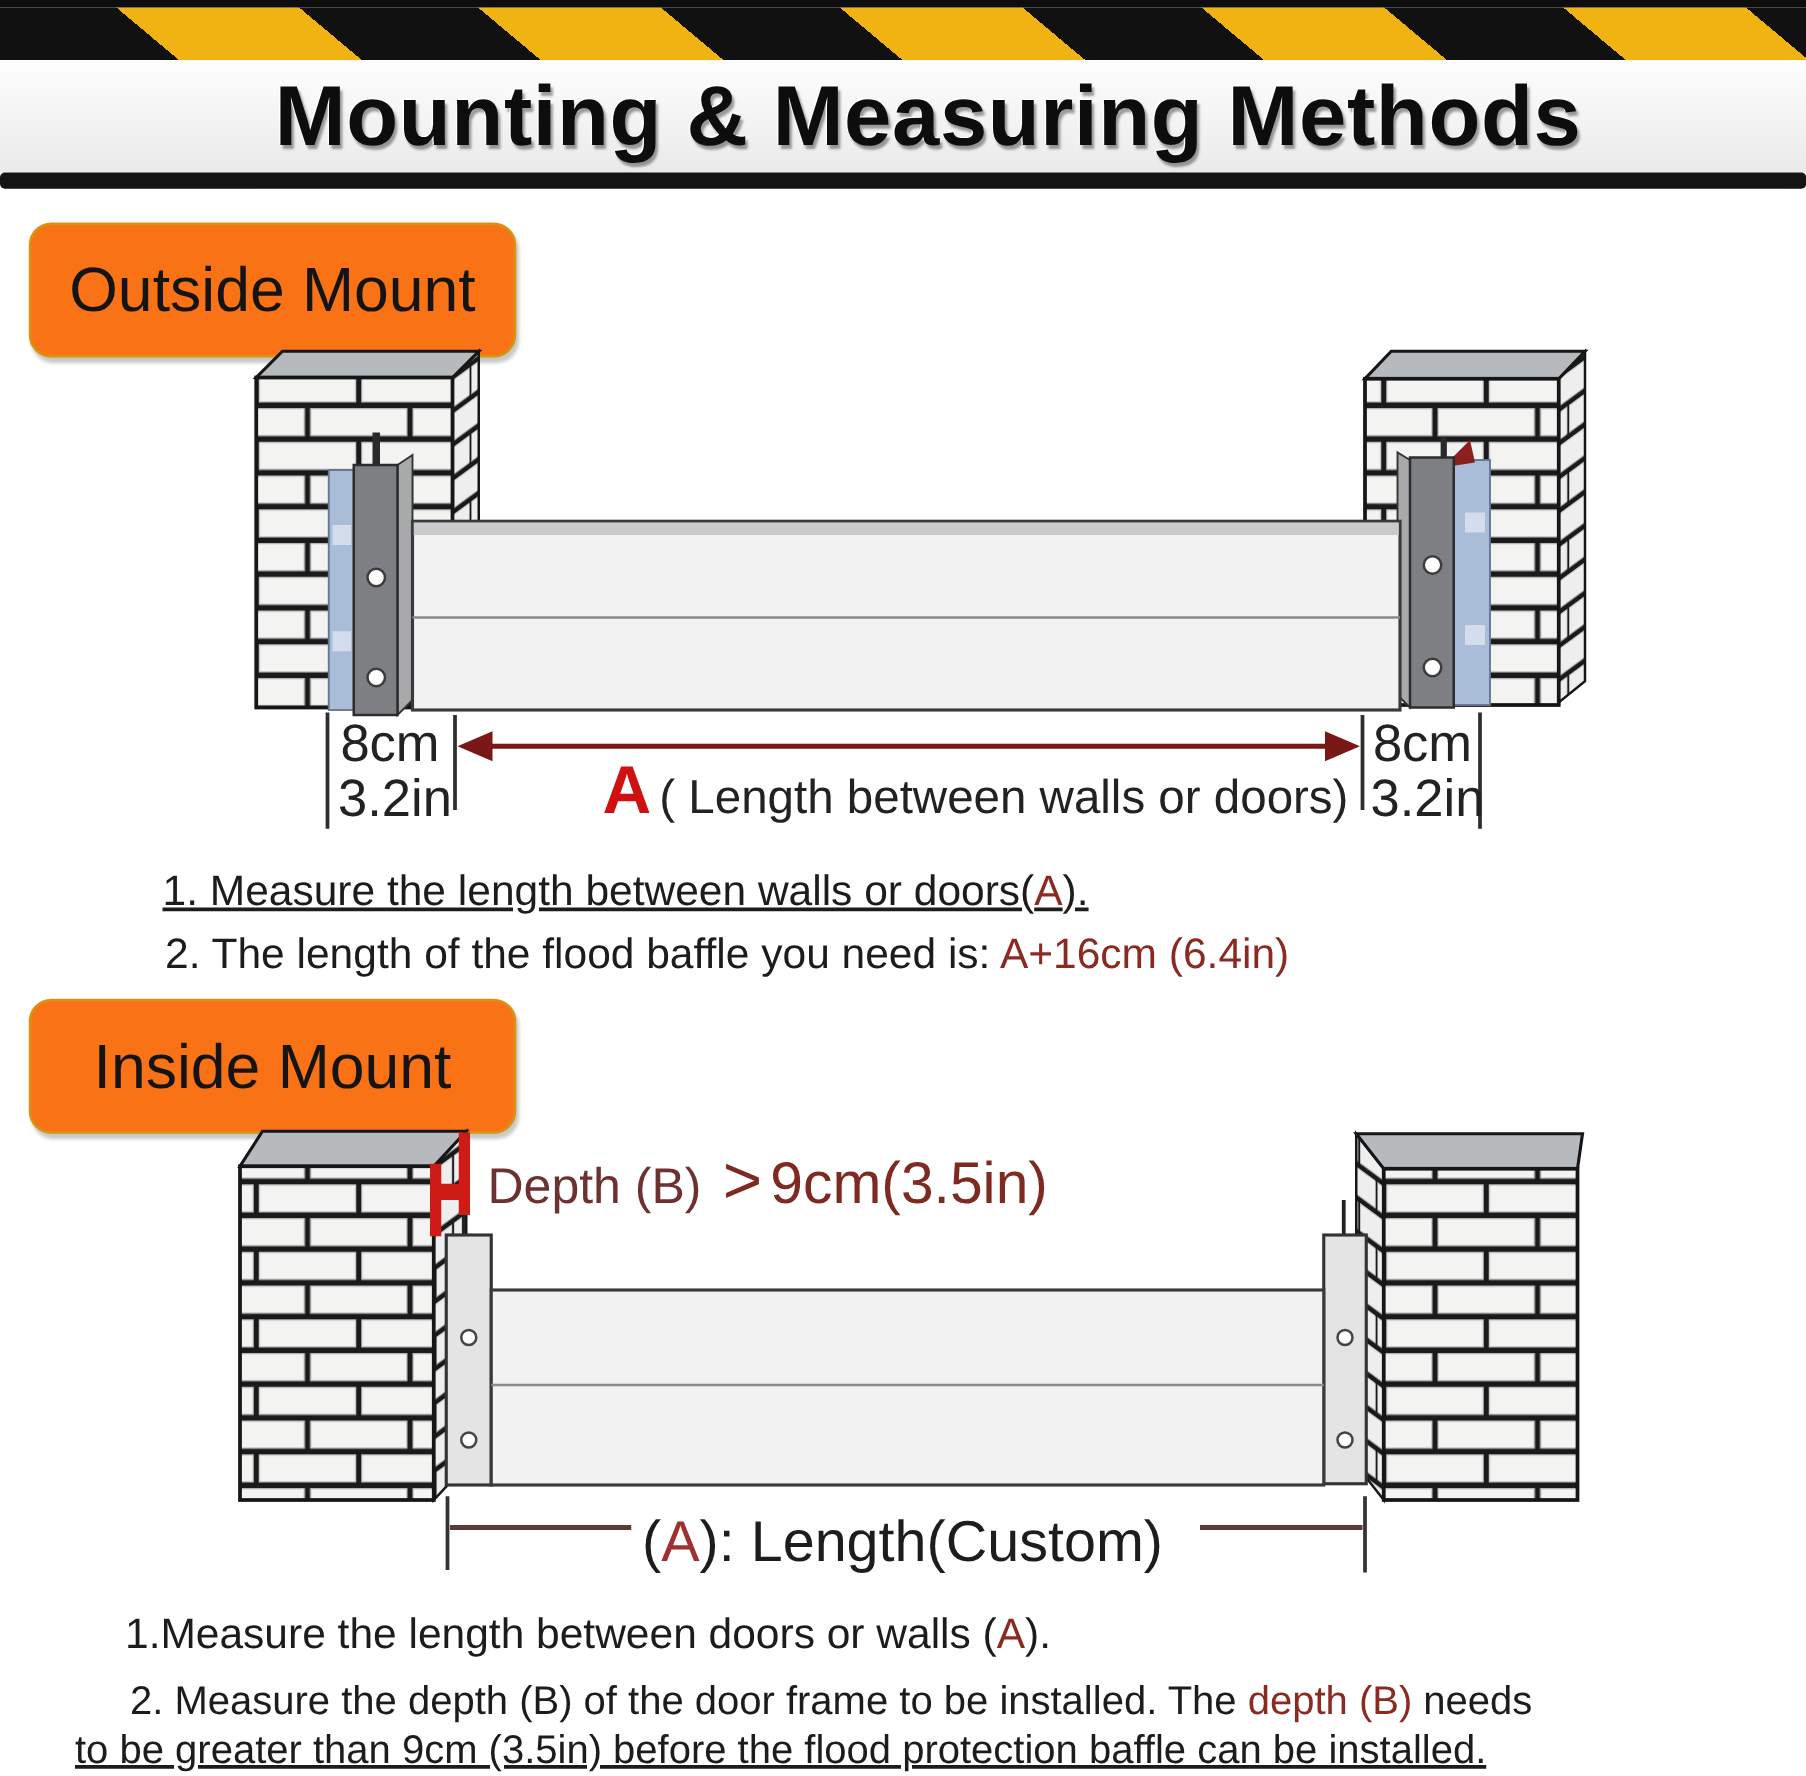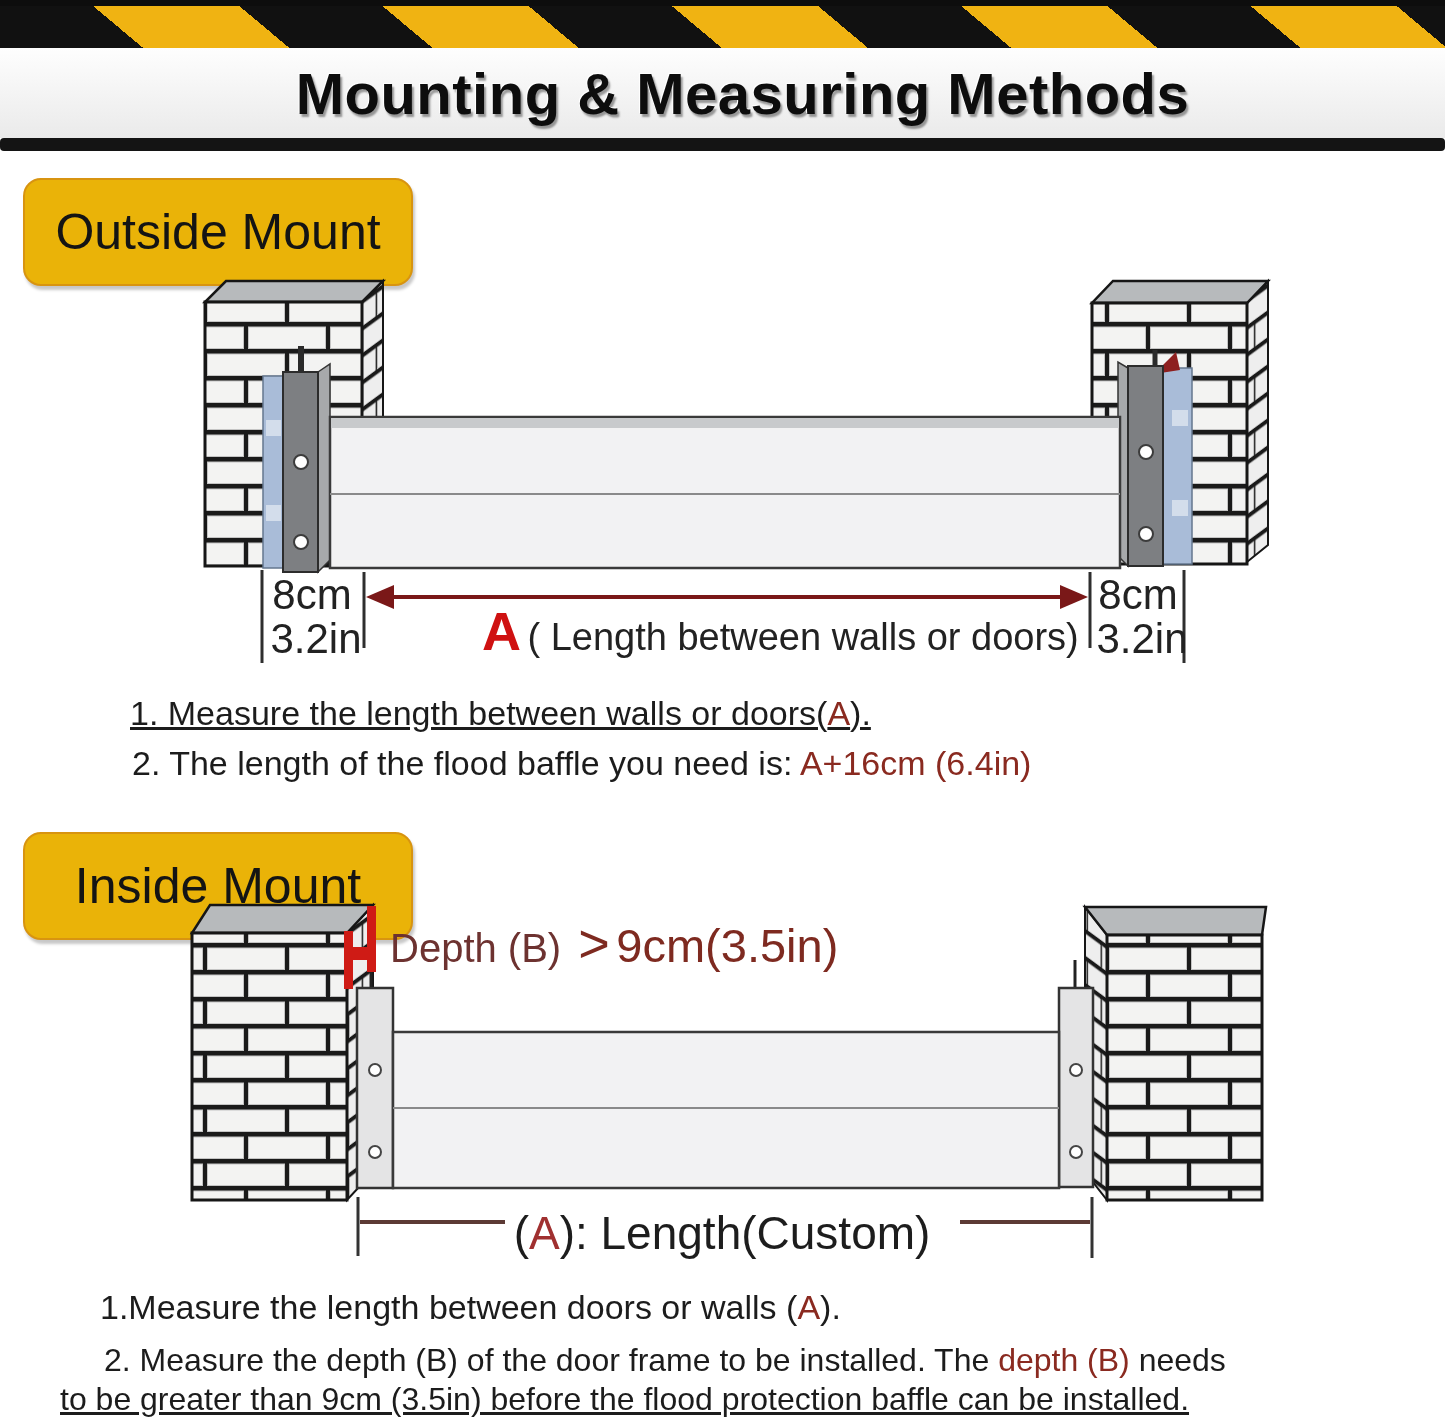--- a/index.html
+++ b/index.html
@@ -14,36 +14,36 @@
   .stripes {
     height:48px;
     border-top:6px solid #0d0d0d;
     background: repeating-linear-gradient(40deg, #111 0 92px, #f0b312 92px 186px);
   }
   .title-band {
     height:90px; background:linear-gradient(#fefefe,#eaeaea);
     display:flex; align-items:center; justify-content:center;
   }
   .title {
-    font-size:58px; font-weight:bold; color:#0d0d0d; letter-spacing:0.5px;
+    font-size:68px; font-weight:bold; color:#0d0d0d; letter-spacing:0.5px;
     text-shadow:-1px -1px 0 #ffffff, 2px 3px 2px rgba(0,0,0,0.38);
     white-space:nowrap;
     margin-left:40px;
   }
   .banner-rule { position:absolute; top:138px; left:0; width:1445px; height:13px; background:#141414; border-radius:4px; }
   
   .mount-label {
     position:absolute; left:23px; width:390px; height:108px;
-    background:#eab308; border:2px solid #d89410; border-radius:18px;
+    background:#f97316; border:2px solid #d89410; border-radius:18px;
     display:flex; align-items:center; justify-content:center;
     font-size:50px; color:#141414; box-shadow:2px 4px 3px rgba(0,0,0,0.22);
     white-space:nowrap;
   }
   #outside-label { top:178px; }
-  #inside-label  { top:832px; }
+  #inside-label  { top:799px; }
   
   .diagram { position:absolute; left:0; width:1445px; display:block; }
   #diagram1 { top:265px; height:400px; }
   #diagram2 { top:895px; height:375px; }
   svg text { font-family:"Liberation Sans", sans-serif; }
   
   .step { position:absolute; font-size:34px; color:#1c1c1c; white-space:nowrap; }
   #s1l1 { left:130px; top:694px;text-decoration:underline; }
   #s1l2 { left:132px; top:744px; }
   #s2l1 { left:100px; top:1288px; }

